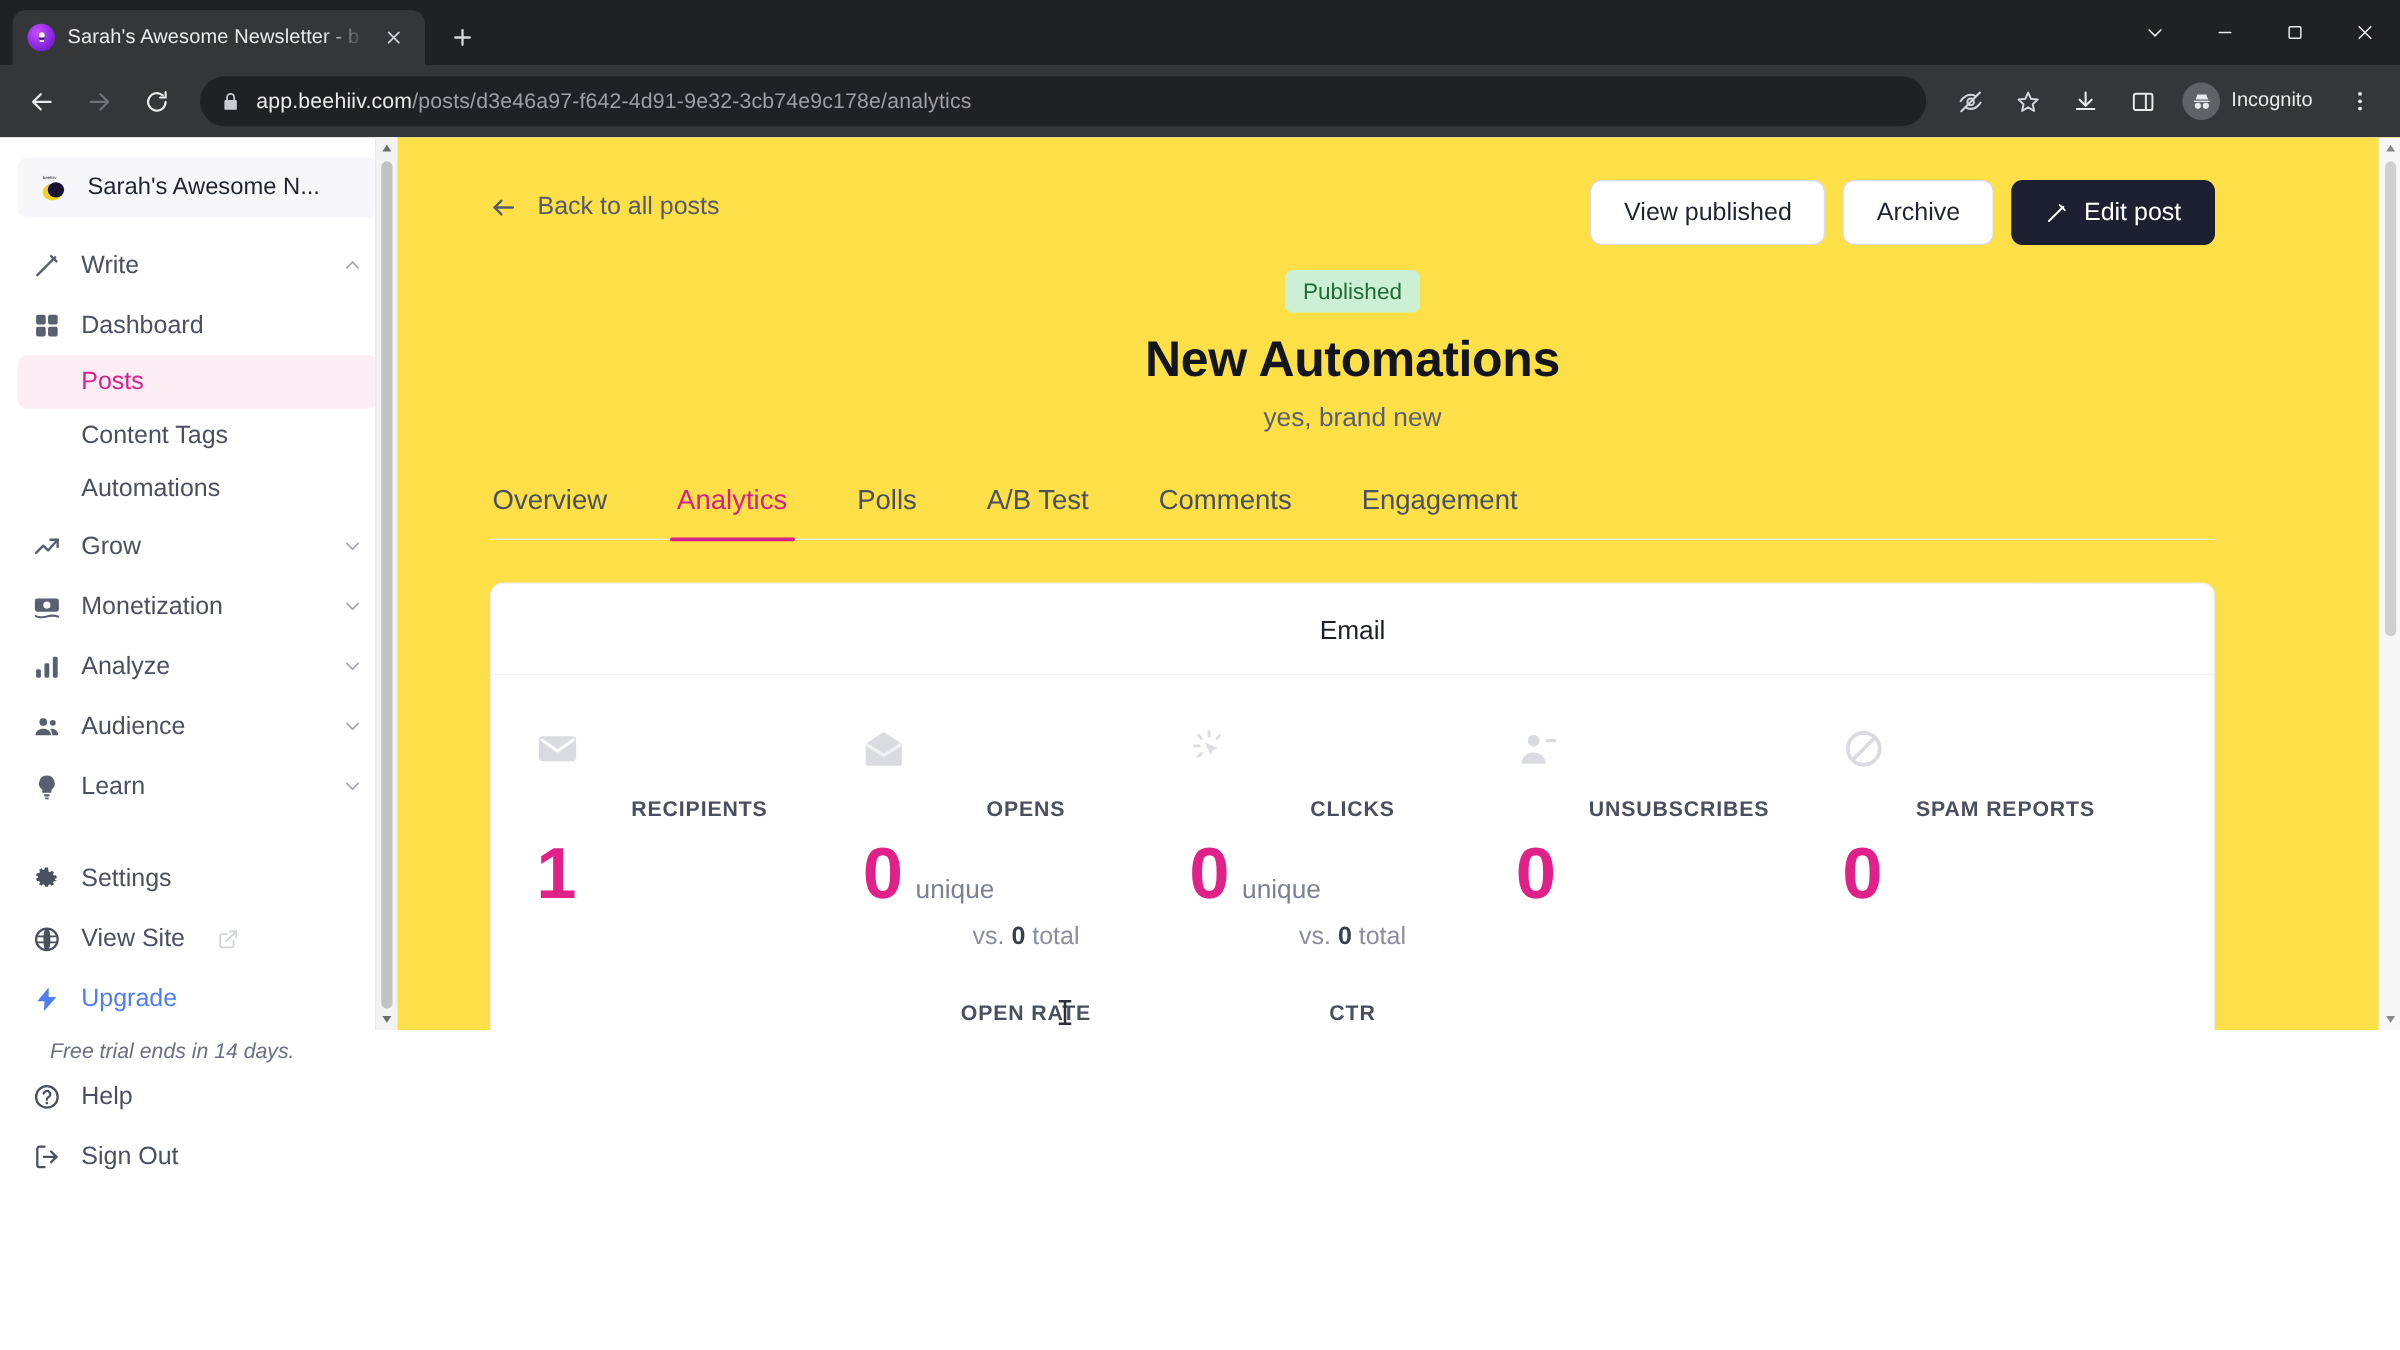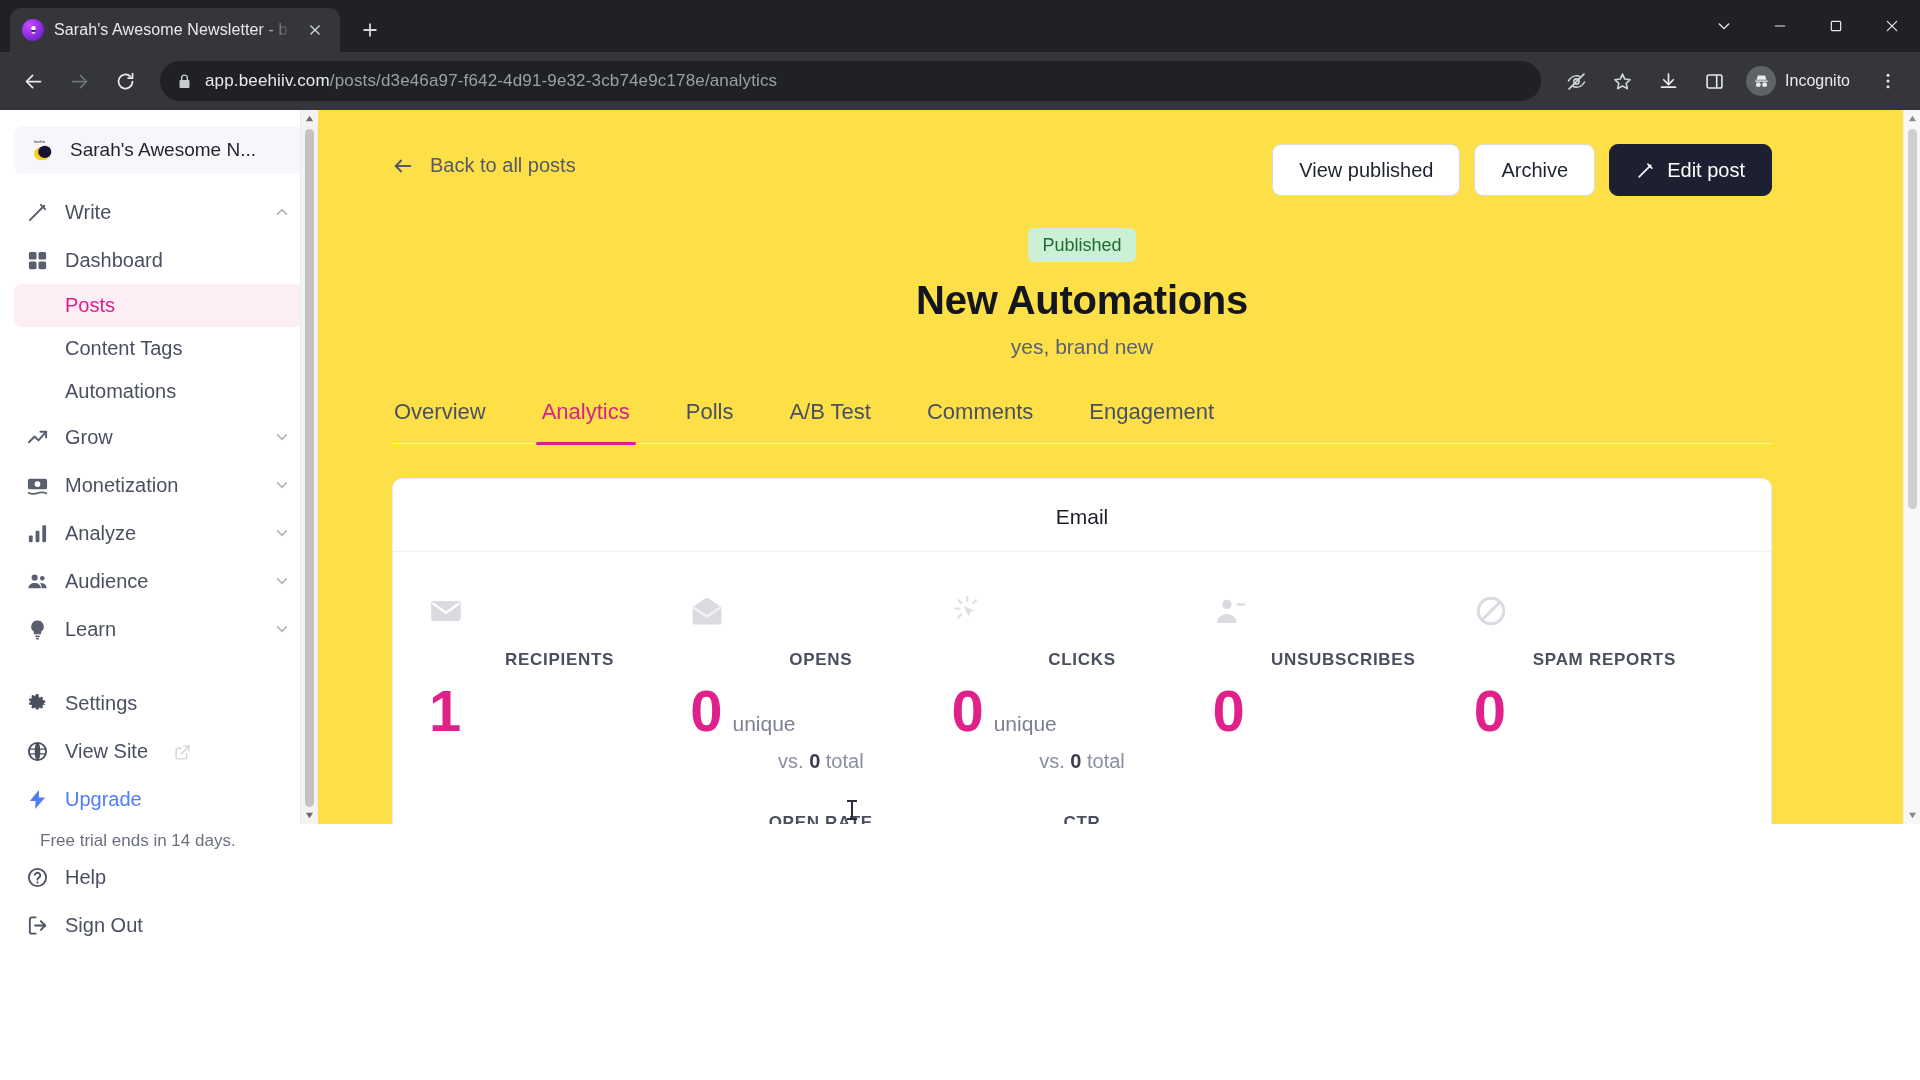--- a/index.html
+++ b/index.html
@@ -102,21 +102,21 @@
   .subnav-item {
     display: flex; align-items: center; height: 43px; padding: 0 12px 0 51px;
     border-radius: 8px; color: #4b5060; font-size: 20px;
   }
   .subnav-item.active { background: #fdeef6; color: #d6218b; }
 
   .nav-divider { height: 1px; background: #eceef2; margin: 14px 14px 12px 14px; }
 
   .trial-note {
     font-size: 17px; color: #6b7080; line-height: 1.45;
-    padding: 6px 26px 0 26px; max-width: 270px;
+    padding: 6px 26px 0 26px; max-width: 270px; font-style: italic;
   }
   .sidebar-bottom { margin-top: auto; padding-bottom: 16px; }
 
   .upgrade { color: #4f7df3 !important; }
   .upgrade .ic svg path { fill: #4f7df3; }
 
   .extlink { width: 17px; height: 17px; margin-left: 10px; opacity: .45; flex: none; }
 
   
   .sb-scroll {
@@ -150,21 +150,21 @@
     justify-content: center; padding: 0 26px; white-space: nowrap;
   }
   .btn-primary {
     background: #1d2030; border-color: #1d2030; color: #fff; gap: 12px;
   }
   .btn-primary svg { width: 19px; height: 19px; flex: none; }
 
   .badge {
     display: inline-flex; align-items: center; height: 34px; padding: 0 14px;
     border-radius: 6px; background: #ccf0d4; color: #1f6b36; font-size: 18px;
-    margin-top: 32px;
+    margin-top: 20px;
   }
   .post-title { font-size: 40px; font-weight: bold; color: #14161f; margin-top: 16px; letter-spacing: -0.3px; }
   .post-sub { font-size: 21px; color: #5b6070; margin-top: 12px; }
 
   .tabs { display: flex; gap: 52px; margin-top: 40px; border-bottom: 1px solid #e7e9ee; }
   .tab-link {
     font-size: 22px; color: #4b5060; padding: 0 2px 18px 2px; position: relative; white-space: nowrap;
   }
   .tab-link.active { color: #d6218b; }
   .tab-link.active::after {

